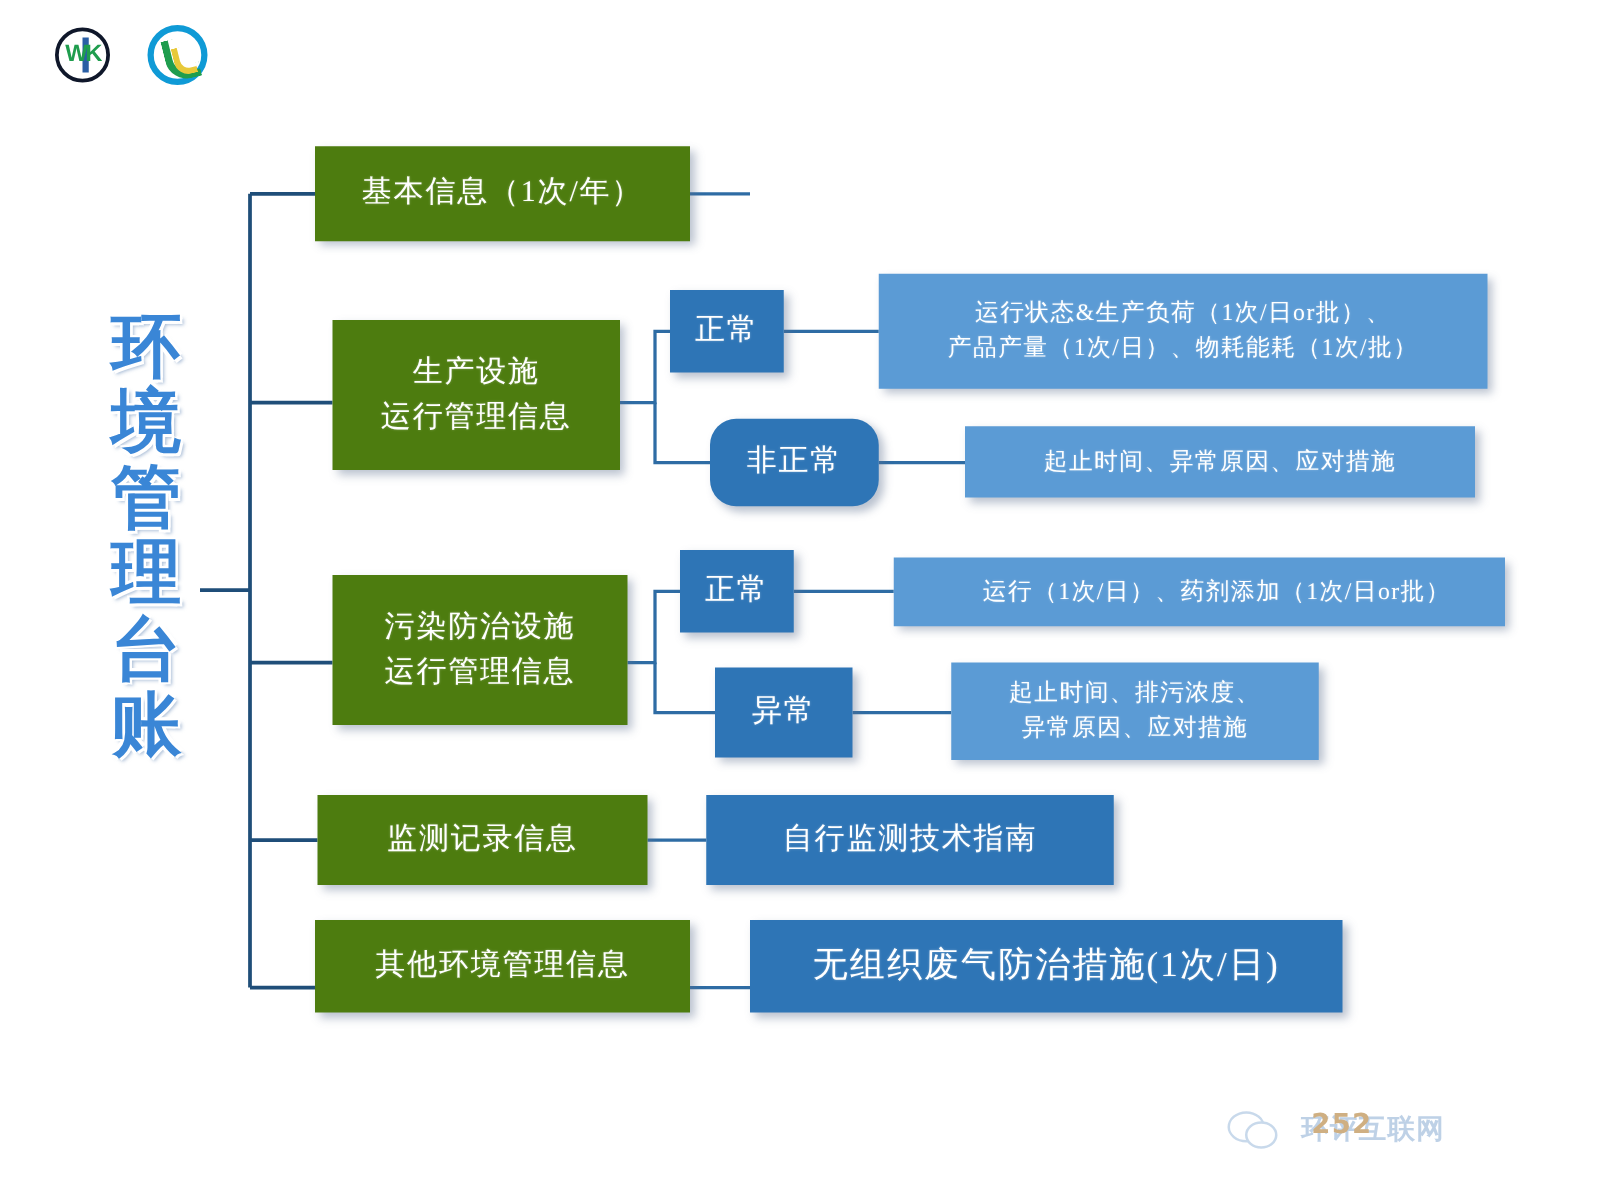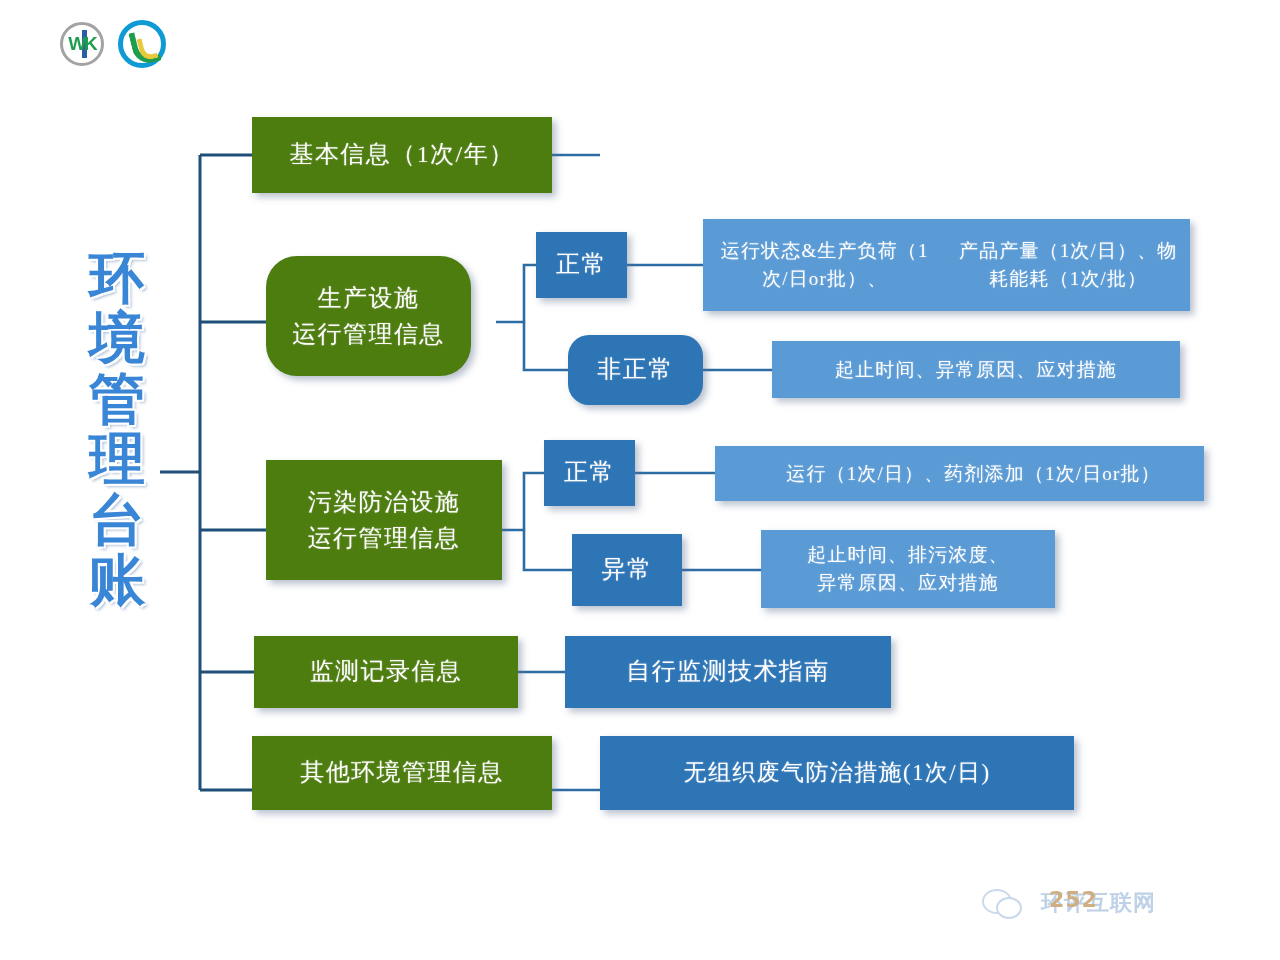--- a/index.html
+++ b/index.html
@@ -8,22 +8,22 @@
     width:1280px;height:960px;
     background:#ffffff;
     font-family:"Liberation Serif","DejaVu Serif",serif;
     overflow:hidden;
     position:relative;
   }
   #stage{position:absolute;left:0;top:0;width:1280px;height:960px;}
 
   
   .logo{position:absolute;border-radius:50%;}
-  .logo-1{left:60px;top:22px;width:44px;height:44px;
-    background:#ffffff;border:3px solid #a3a3a3;box-sizing:border-box;}
+  .logo-1{left:44px;top:22px;width:44px;height:44px;
+    background:#ffffff;border:3px solid #0f172a;box-sizing:border-box;}
   .logo-1 .inner{position:absolute;left:50%;top:50%;transform:translate(-50%,-50%);
     font-size:19px;font-weight:bold;color:#1f9d4e;letter-spacing:-2px;
     font-family:"Liberation Sans",sans-serif;}
   .logo-1 .bar{position:absolute;left:19px;top:5px;width:5px;height:28px;background:#2a5fa5;}
   .logo-2{left:118px;top:20px;width:48px;height:48px;
     background:#ffffff;border:5px solid #0f9ad6;box-sizing:border-box;}
   .logo-2 .leaf{position:absolute;left:9px;top:5px;width:20px;height:28px;
     border-left:6px solid #1f9d4e;border-bottom:6px solid #1f9d4e;
     border-bottom-left-radius:18px;transform:rotate(-14deg);}
   .logo-2 .leaf2{position:absolute;left:16px;top:12px;width:12px;height:18px;
@@ -54,21 +54,21 @@
     display:flex;align-items:center;justify-content:center;
     text-align:center;
     color:#ffffff;
     box-sizing:border-box;
     box-shadow:4px 4px 7px rgba(90,110,140,.42);
     line-height:1.32;
     letter-spacing:.06em;
   }
   .lvl1{background:#4d7c0f;font-size:24px;}
   .lvl2{background:#2e75b6;font-size:24px;}
-  .lvl2s{background:#2e75b6;font-size:23px;justify-content:center;}
+  .lvl2s{background:#2e75b6;font-size:28px;justify-content:center;}
   .lvl3{background:#5b9bd5;font-size:19px;}
   .lvl3 .t,.lvl1 .t,.lvl2 .t,.lvl2s .t{
     display:block;width:100%;padding:0 10px;box-sizing:border-box;
     text-shadow:0 0 2px rgba(255,255,255,.35);
   }
   .two-line .t{line-height:1.5;}
 
   
   .watermark{
     position:absolute;left:982px;top:888px;
@@ -145,21 +145,21 @@
       <path d="M 518 672 H 565"></path>
 
       <path d="M 552 790 H 600"></path>
     </g>
   </svg>
 
   <div class="box lvl1" style="left:252px;top:117px;width:300px;height:76px;">
     <span class="t">基本信息（1次/年）</span>
   </div>
 
-  <div class="box lvl1 two-line" style="left:266px;top:256px;width:205px;height:120px;flex-direction:column;border-radius:31px;">
+  <div class="box lvl1 two-line" style="left:266px;top:256px;width:230px;height:120px;flex-direction:column;">
     <span class="t">生产设施</span>
     <span class="t">运行管理信息</span>
   </div>
 
   <div class="box lvl1 two-line" style="left:266px;top:460px;width:236px;height:120px;flex-direction:column;">
     <span class="t">污染防治设施</span>
     <span class="t">运行管理信息</span>
   </div>
 
   <div class="box lvl1" style="left:254px;top:636px;width:264px;height:72px;">
@@ -188,21 +188,21 @@
   </div>
 
   <div class="box lvl2" style="left:565px;top:636px;width:326px;height:72px;">
     <span class="t">自行监测技术指南</span>
   </div>
 
   <div class="box lvl2s" style="left:600px;top:736px;width:474px;height:74px;">
     <span class="t">无组织废气防治措施(1次/日)</span>
   </div>
 
-  <div class="box lvl3 two-line" style="left:703px;top:219px;width:487px;height:92px;flex-direction:row;">
+  <div class="box lvl3 two-line" style="left:703px;top:219px;width:487px;height:92px;flex-direction:column;">
     <span class="t">运行状态&amp;生产负荷（1次/日or批）、</span>
     <span class="t">产品产量（1次/日）、物耗能耗（1次/批）</span>
   </div>
 
   <div class="box lvl3" style="left:772px;top:341px;width:408px;height:57px;">
     <span class="t">起止时间、异常原因、应对措施</span>
   </div>
 
   <div class="box lvl3" style="left:715px;top:446px;width:489px;height:55px;padding-left:28px;">
     <span class="t">运行（1次/日）、药剂添加（1次/日or批）</span>

